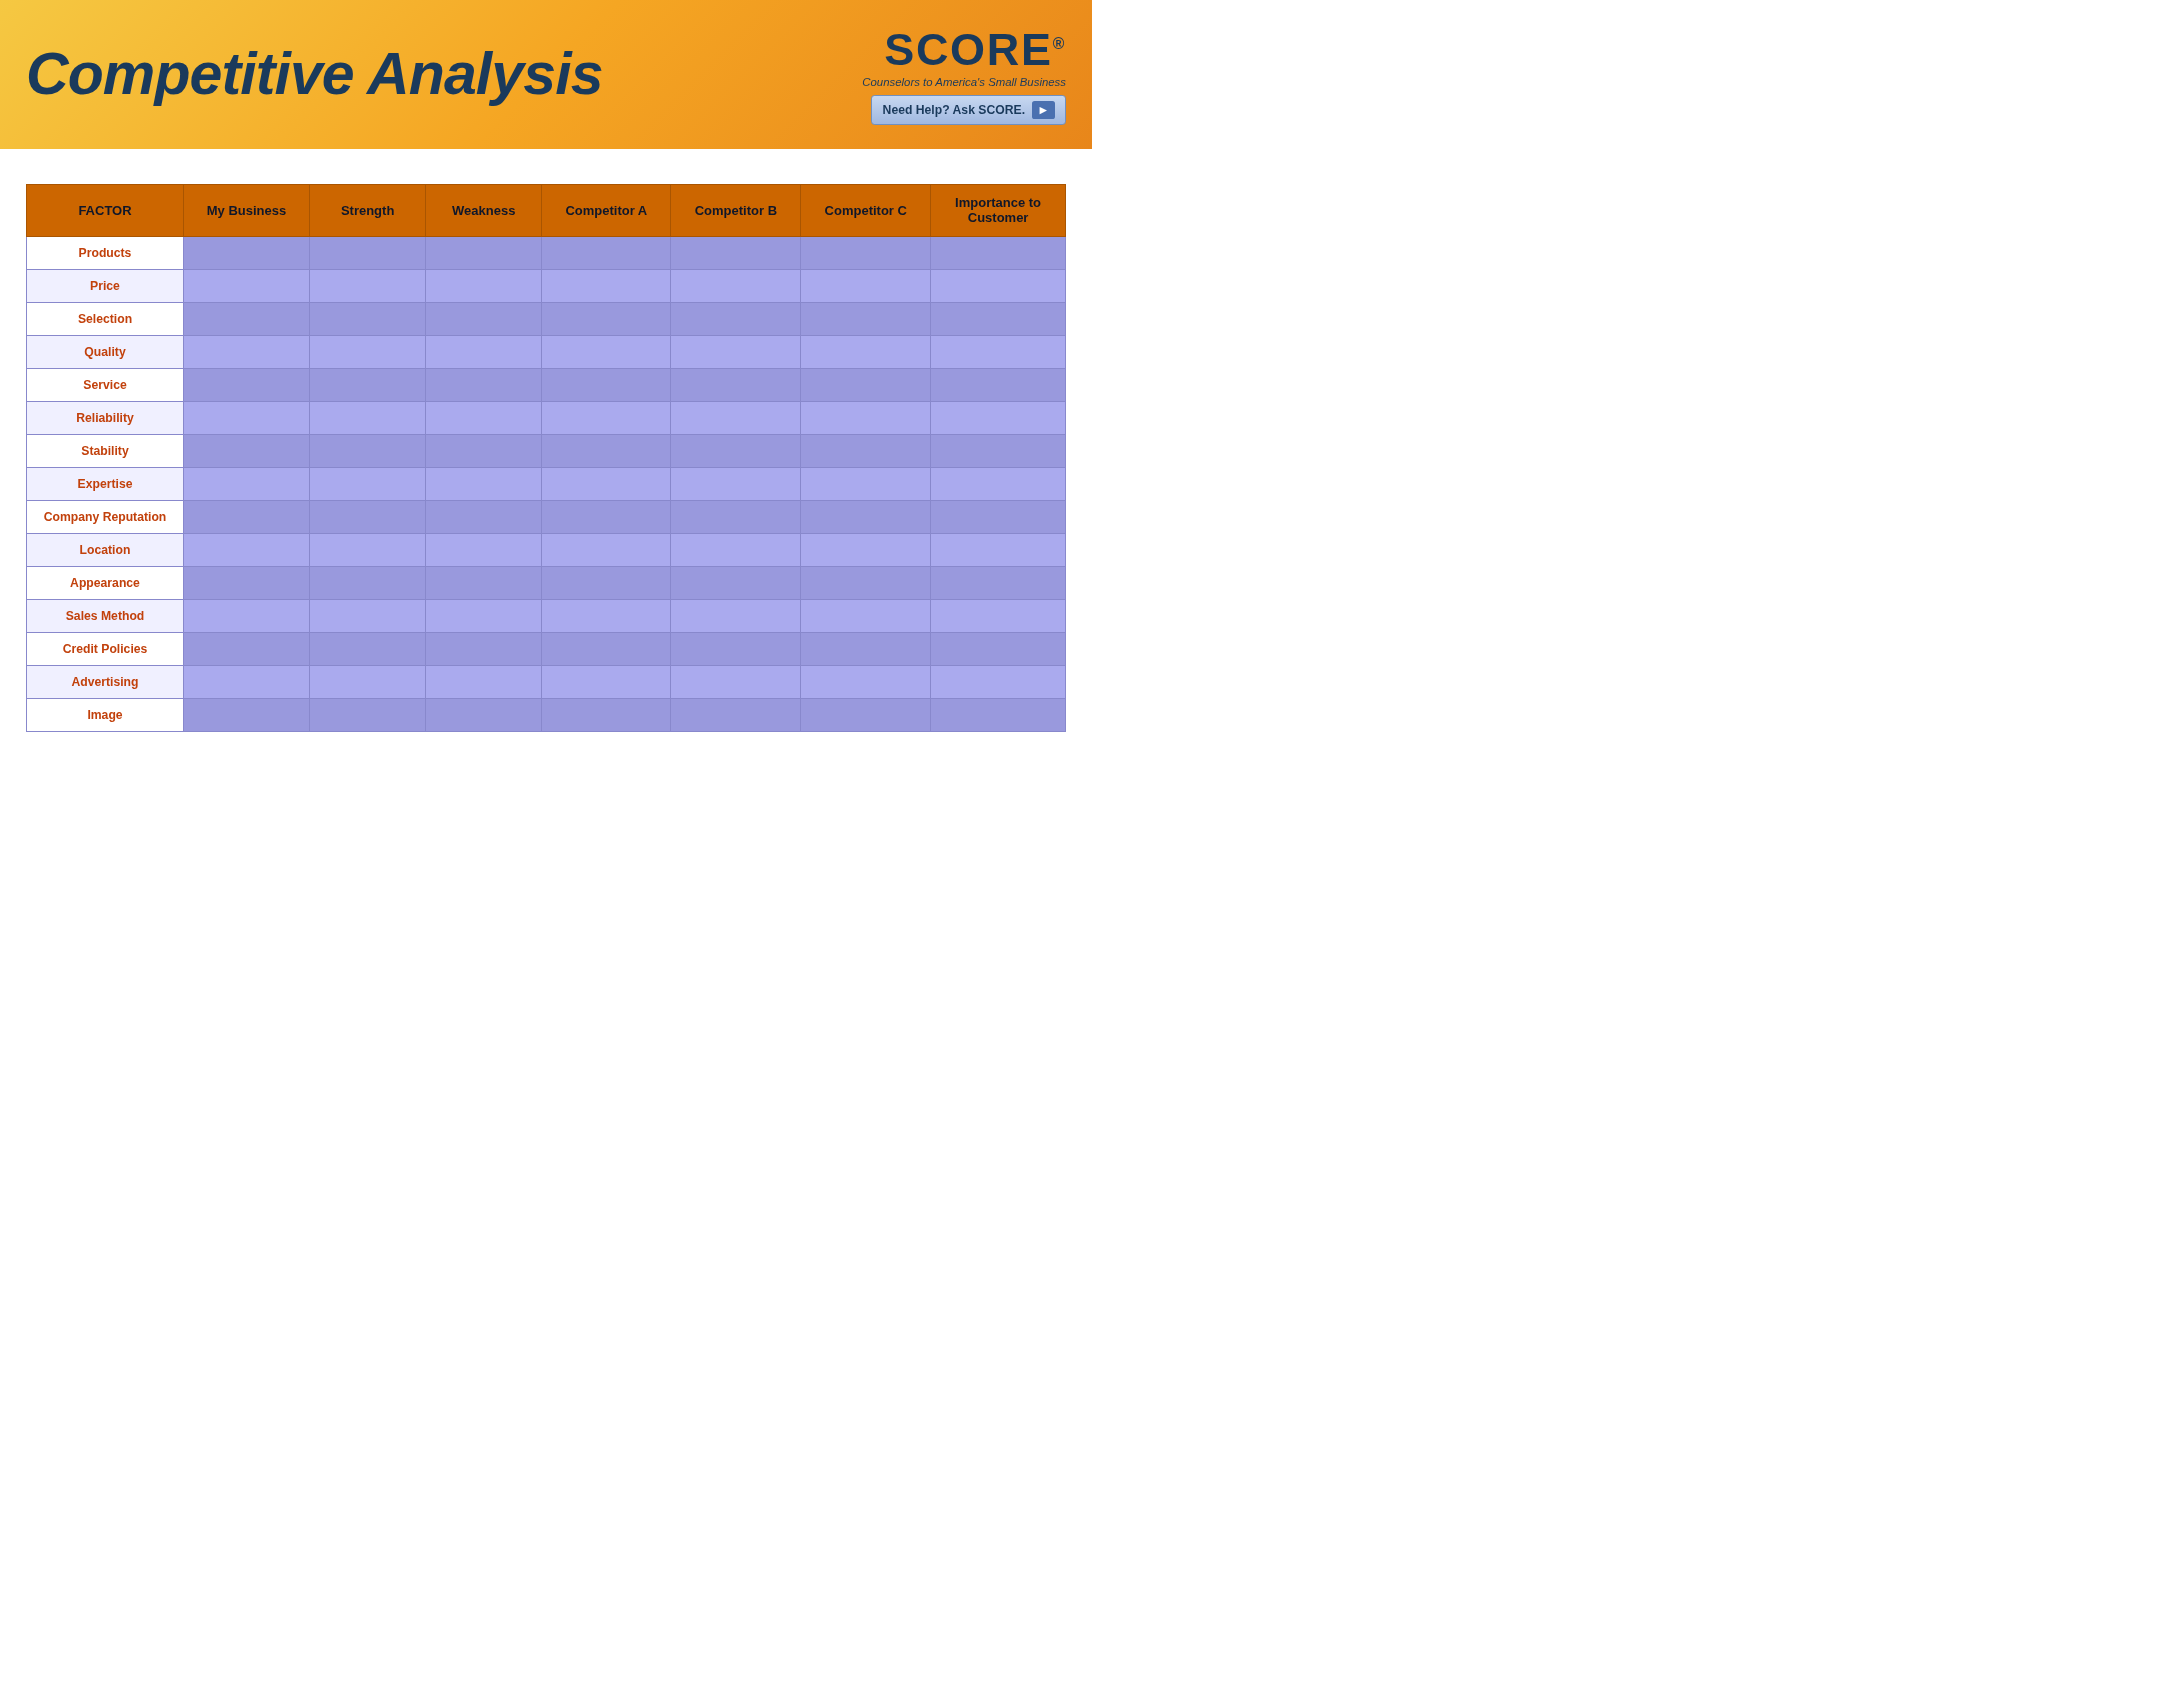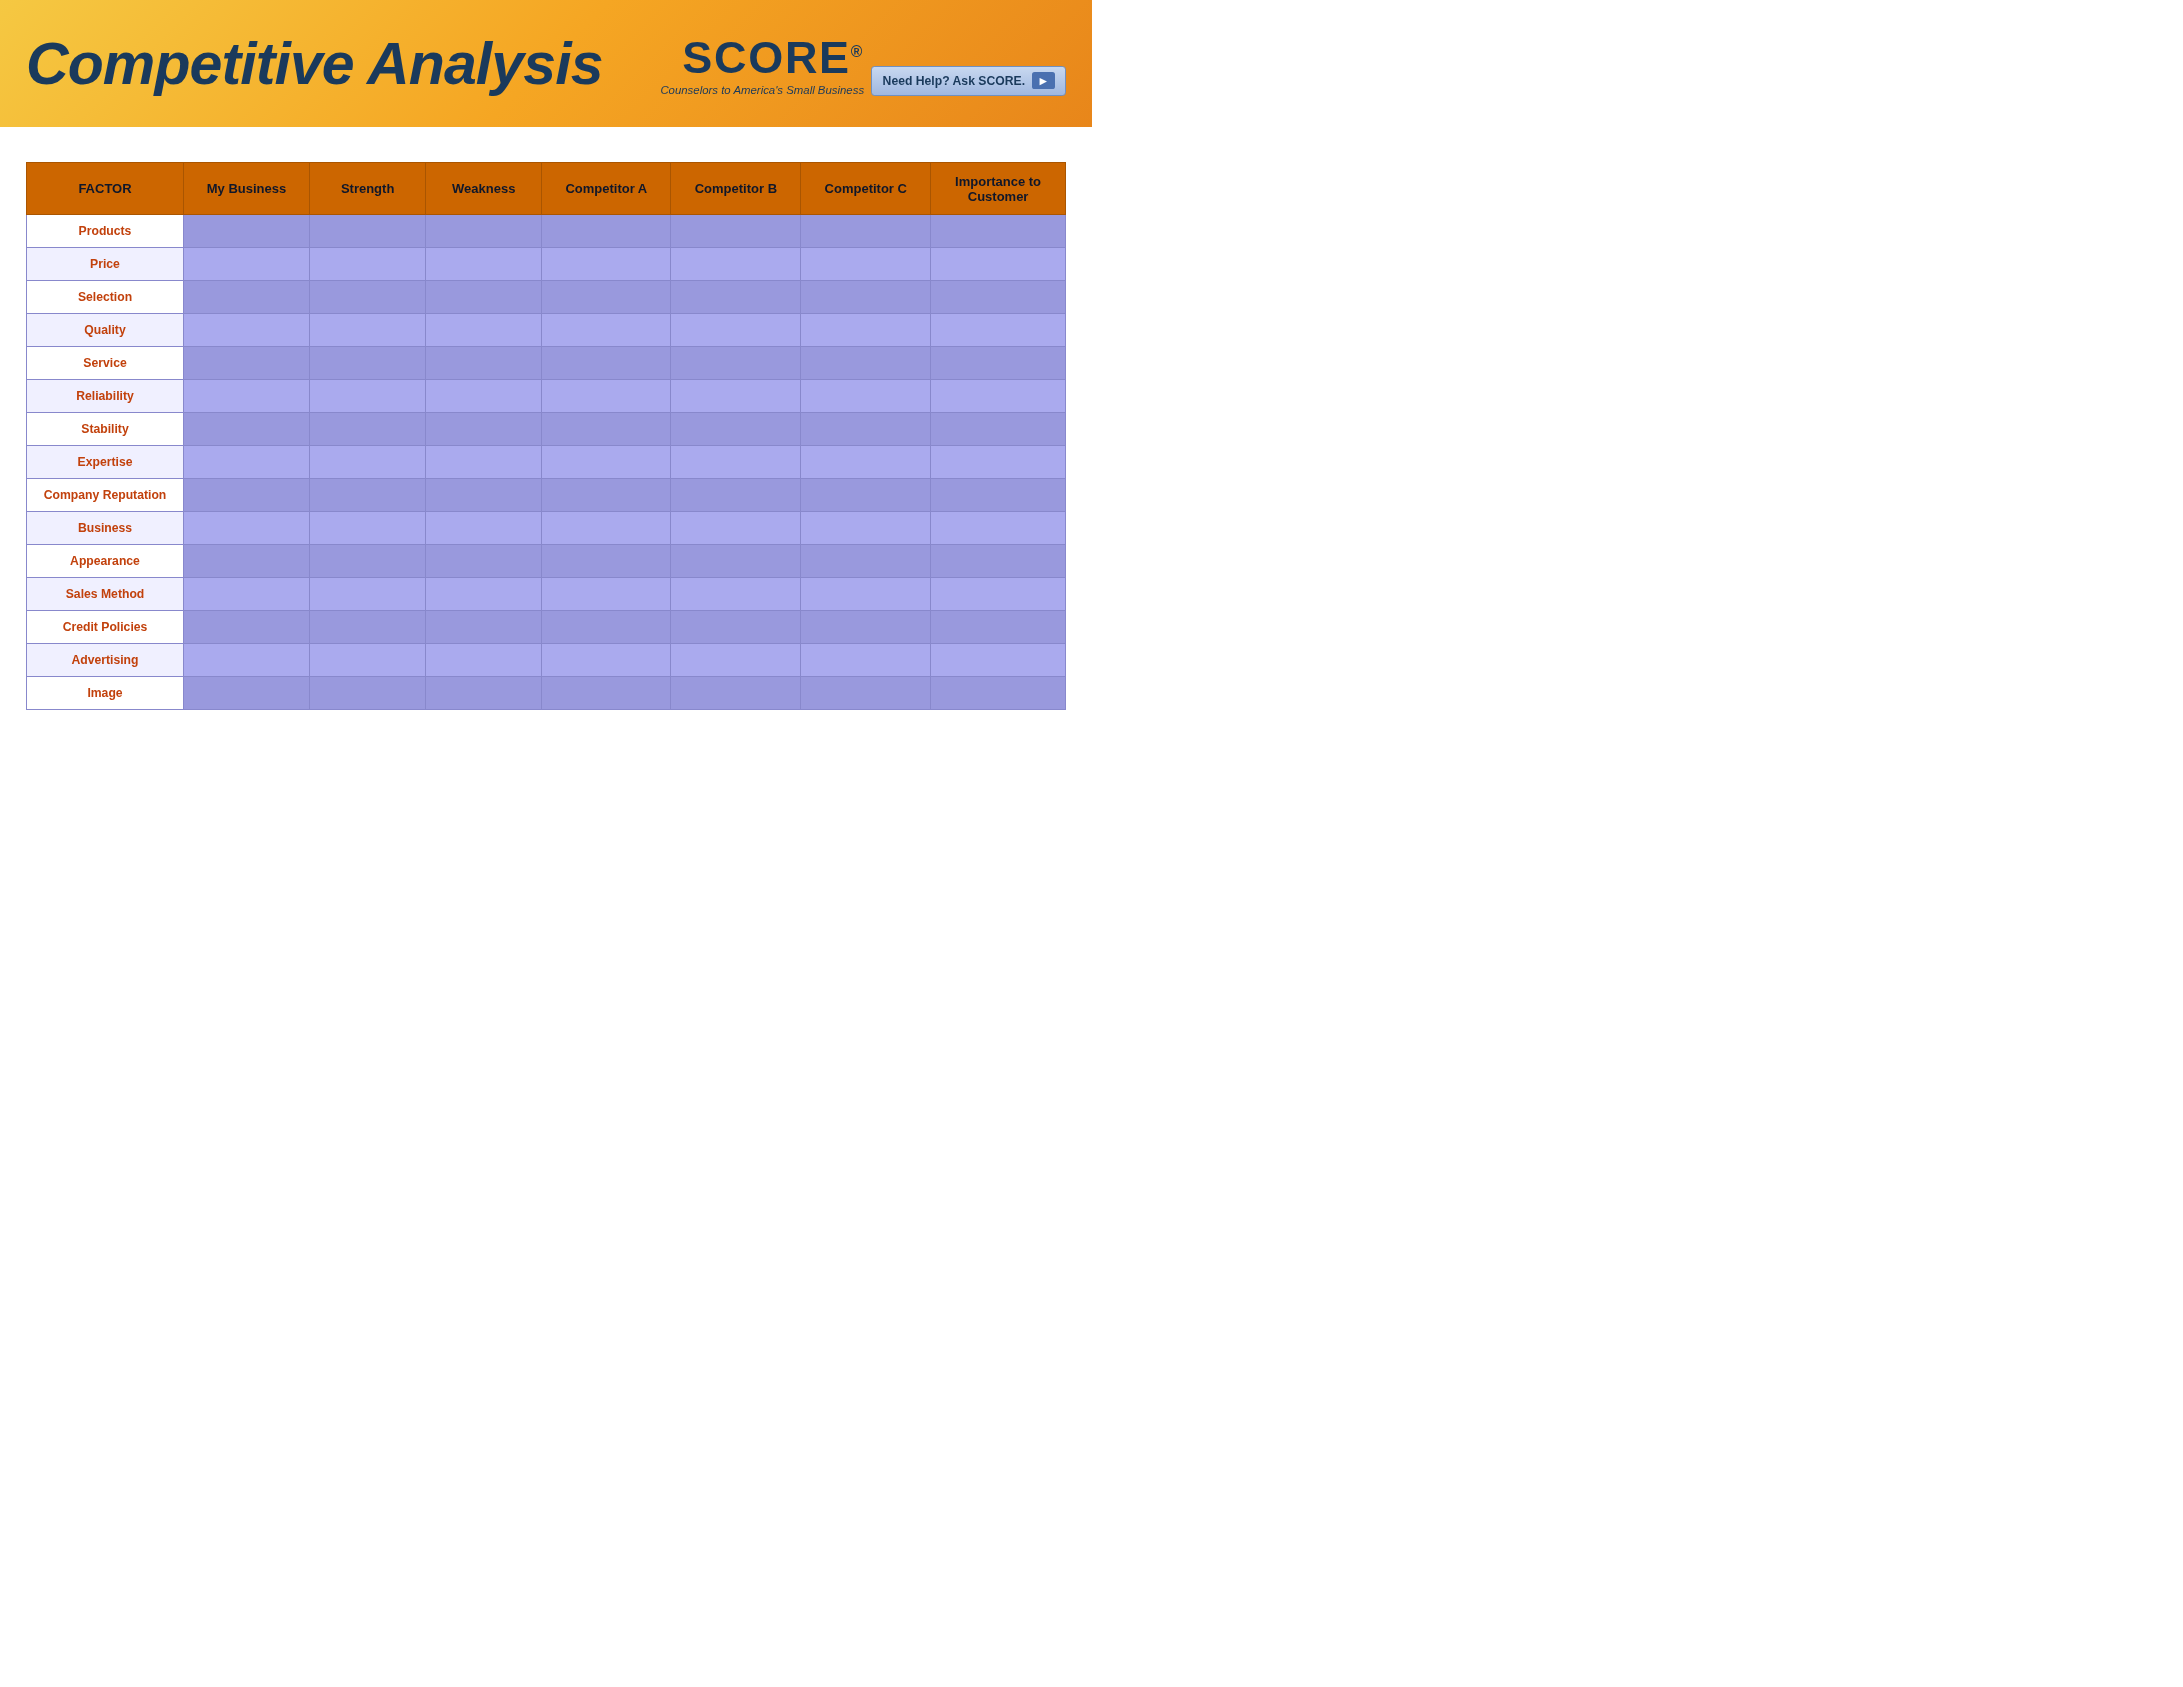--- a/index.html
+++ b/index.html
@@ -27,21 +27,21 @@
     .header-title {
       font-size: 59px;
       font-weight: 900;
       color: #1a3a5c;
       font-style: italic;
       letter-spacing: -0.9px;
     }
 
     .header-right {
       display: flex;
-      flex-direction: row;
+      flex-direction: column;
       align-items: flex-end;
       gap: 7px;
     }
 
     .score-logo {
       display: flex;
       flex-direction: column;
       align-items: flex-end;
     }
 
@@ -264,21 +264,21 @@
           <td class="factor-cell">Company Reputation</td>
           <td class="data-cell"></td>
           <td class="data-cell"></td>
           <td class="data-cell"></td>
           <td class="data-cell"></td>
           <td class="data-cell"></td>
           <td class="data-cell"></td>
           <td class="data-cell"></td>
         </tr>
         <tr>
-          <td class="factor-cell">Business</td>
+          <td class="factor-cell">Location</td>
           <td class="data-cell"></td>
           <td class="data-cell"></td>
           <td class="data-cell"></td>
           <td class="data-cell"></td>
           <td class="data-cell"></td>
           <td class="data-cell"></td>
           <td class="data-cell"></td>
         </tr>
         <tr>
           <td class="factor-cell">Appearance</td>

